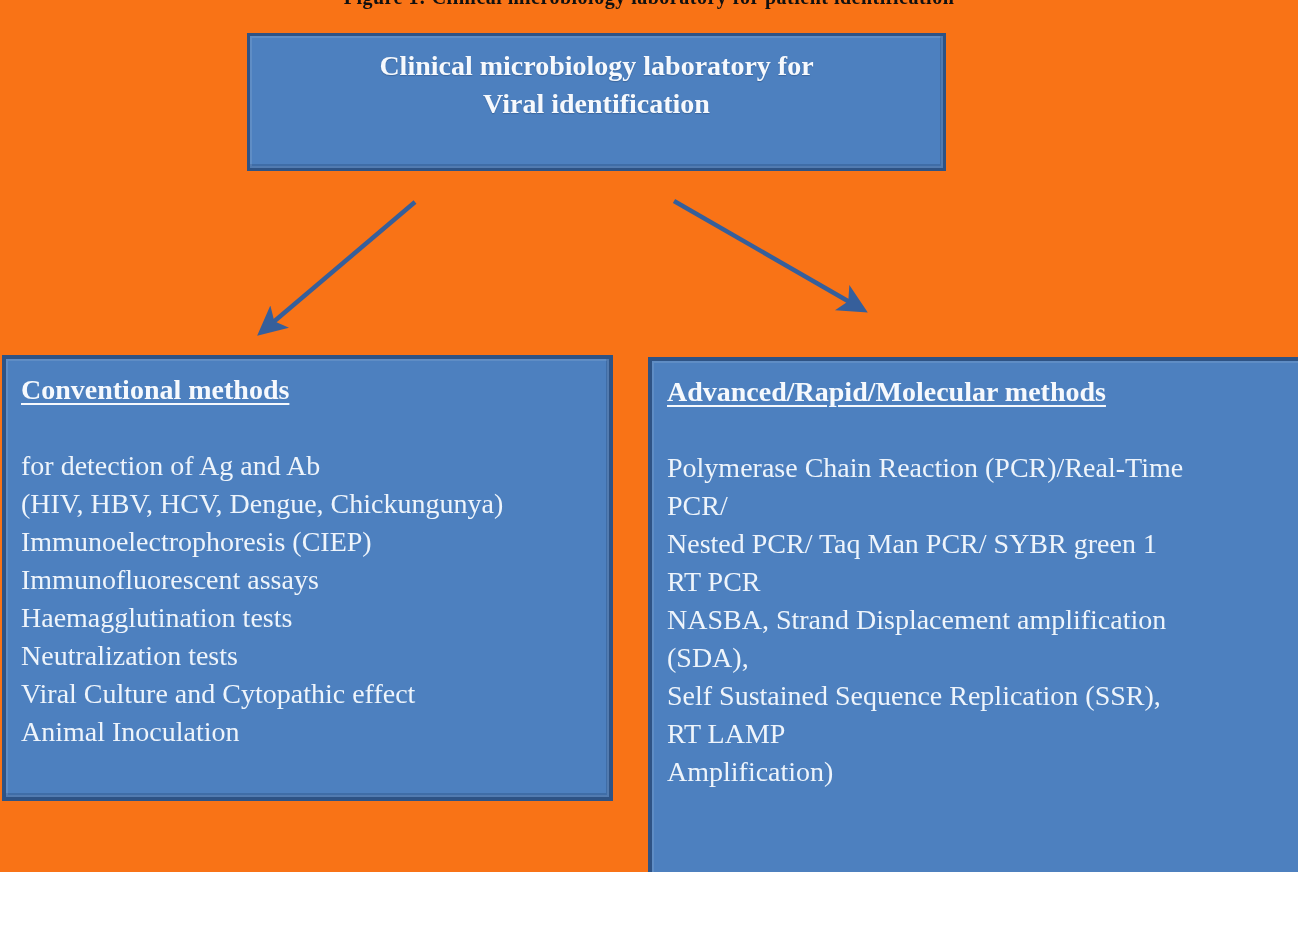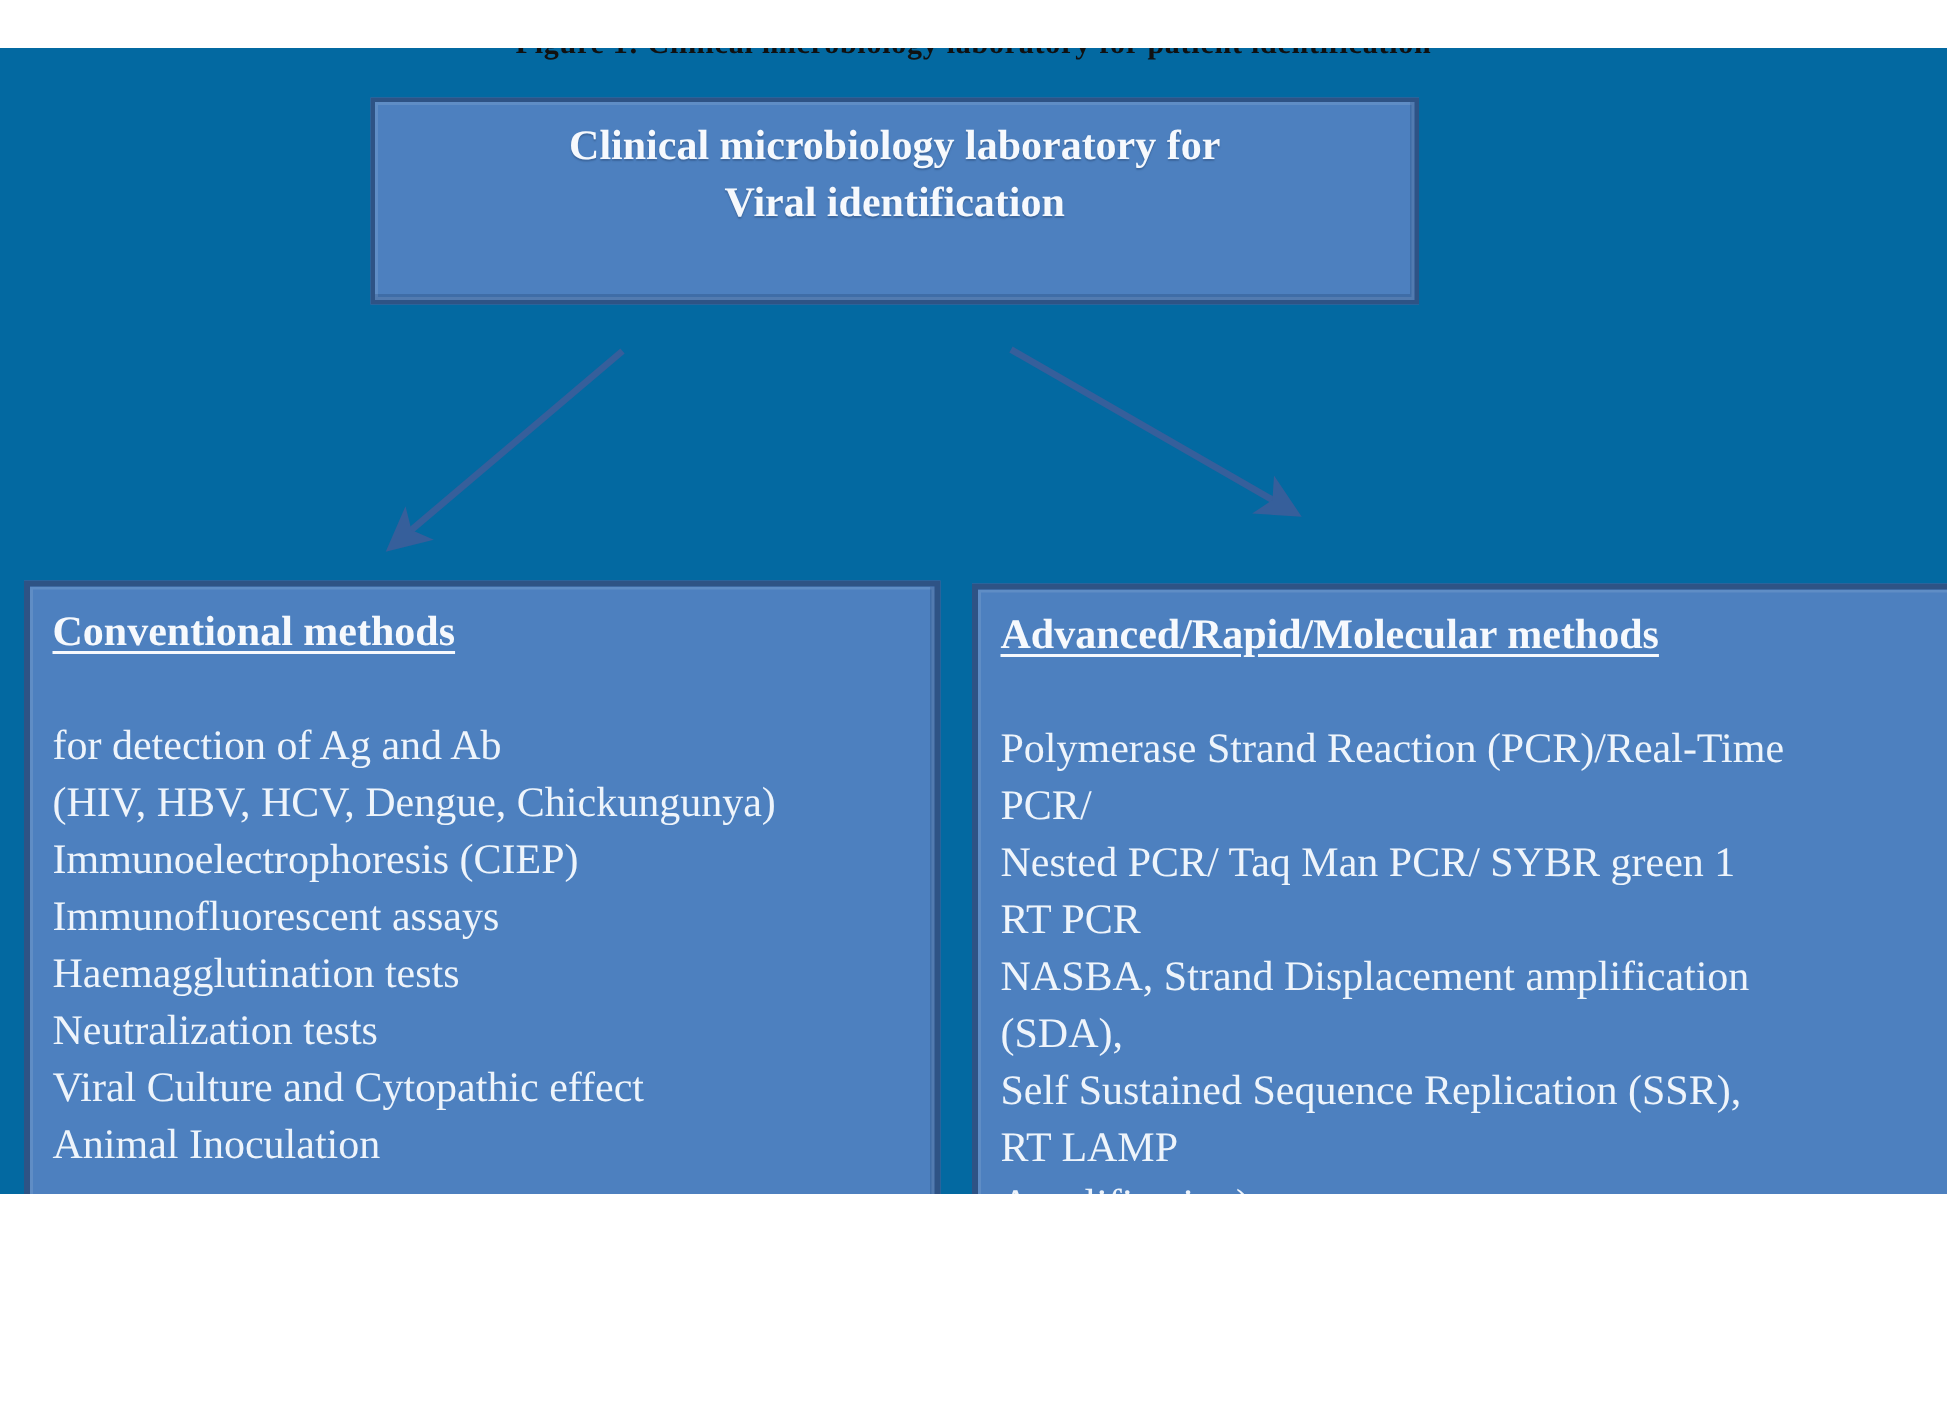--- a/index.html
+++ b/index.html
@@ -4,24 +4,23 @@
 <style>
   html, body {
     margin: 0;
     padding: 0;
     background: #ffffff;
     font-family: "Liberation Serif", "DejaVu Serif", serif;
   }
   .page {
     position: relative;
     width: 1298px;
-    height: 764px;
-    background: #0369a1;
+    height: 872px;
+    background: #f97316;
     overflow: hidden;
-    margin-top: 32px;
   }
 
   
   .caption-clip {
     position: absolute;
     top: 0; left: 0;
     width: 100%;
     height: 9px;
     overflow: hidden;
   }
@@ -57,21 +56,21 @@
     padding-top: 11px;
     text-align: center;
     font-size: 28px;
     font-weight: bold;
     line-height: 38px;
     color: #f6f9fd;
     text-shadow: 0 1px 1px rgba(30,55,95,0.35);
   }
 
   .left-box {
-    left: 16px;
+    left: 2px;
     top: 355px;
     width: 611px;
     height: 446px;
     border-width: 4px;
   }
   .right-box {
     left: 648px;
     top: 357px;
     width: 660px;
     height: 579px;
@@ -149,21 +148,21 @@
           <div class="method-line">Animal Inoculation</div>
         </div>
     </div>
   </div>
 
   <div class="box right-box">
     <div class="box-inner">
       <div class="box-heading">Advanced/Rapid/Molecular methods</div>
       <div class="heading-gap"></div>
       <div>
-          <div class="method-line">Polymerase Strand Reaction (PCR)/Real-Time</div>
+          <div class="method-line">Polymerase Chain Reaction (PCR)/Real-Time</div>
           <div class="method-line">PCR/</div>
           <div class="method-line">Nested PCR/ Taq Man PCR/ SYBR green 1</div>
           <div class="method-line">RT PCR</div>
           <div class="method-line">NASBA, Strand Displacement amplification</div>
           <div class="method-line">(SDA),</div>
           <div class="method-line">Self Sustained Sequence Replication (SSR),</div>
           <div class="method-line">RT LAMP</div>
           <div class="method-line">Amplification)</div>
         </div>
     </div>

